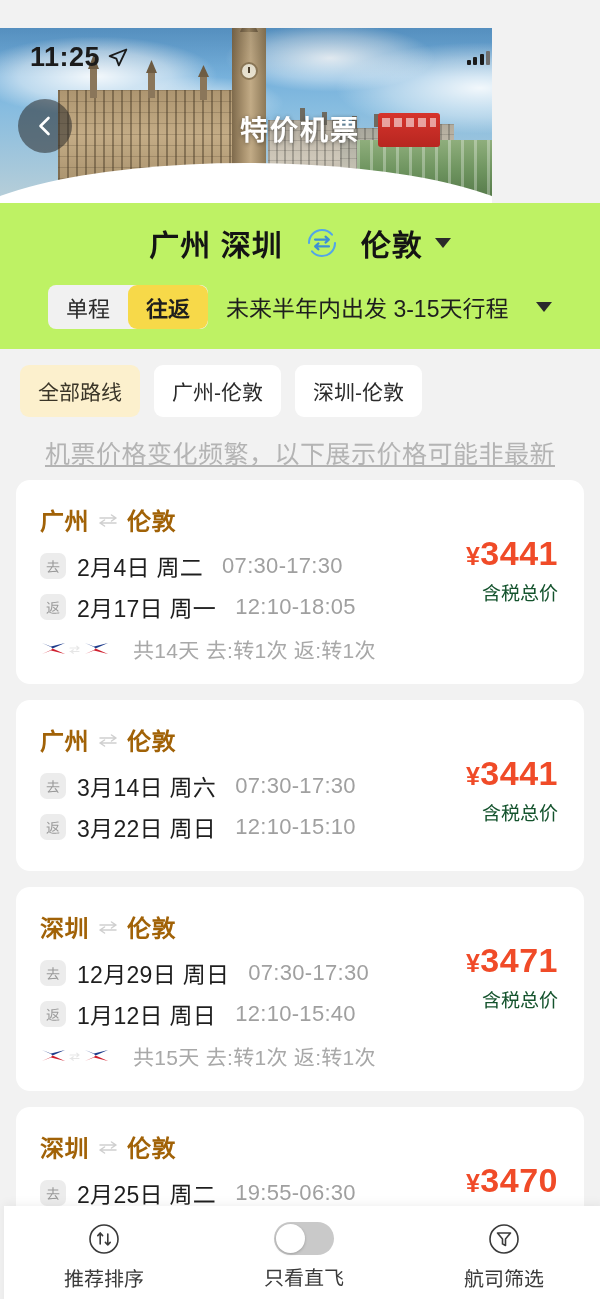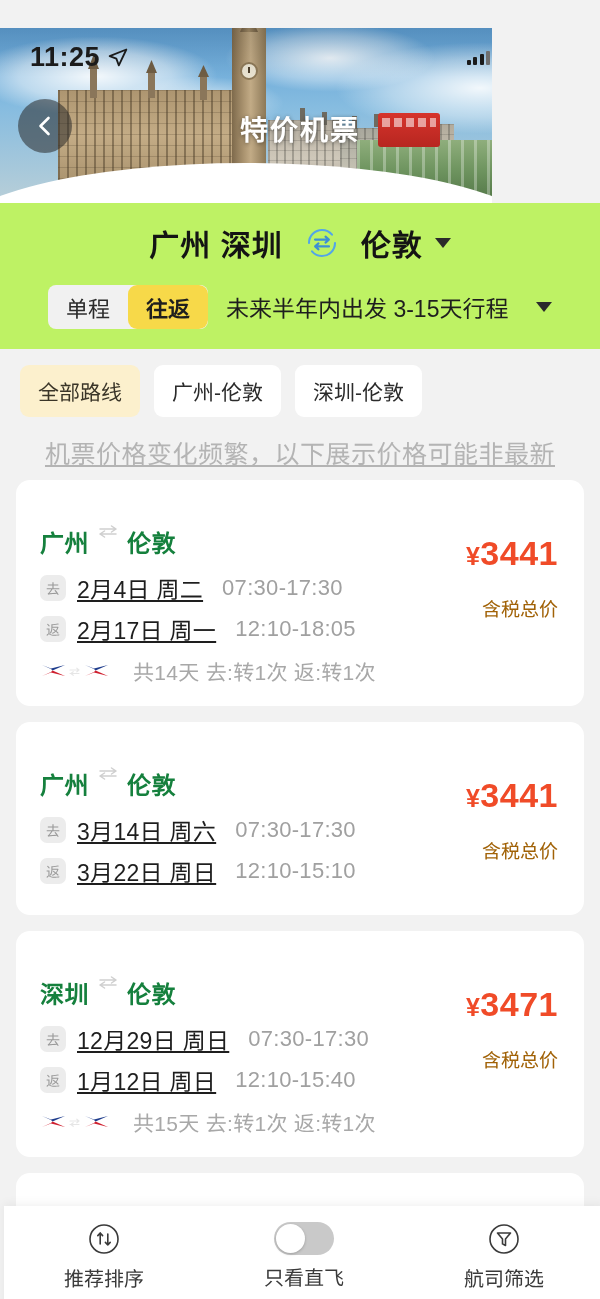--- a/index.html
+++ b/index.html
@@ -156,37 +156,37 @@
   .chip.active { background: #fcf0cd; color: #3a3528; }
   .notice { text-align: center; font-size: 25px; color: #b4b4b4; padding: 17px 0 10px; letter-spacing: .5px; text-decoration: underline; }
 
   
   .list { padding: 0 16px; }
   .fcard {
     background: #fff; border-radius: 14px; margin-bottom: 16px;
     padding: 22px 24px 20px; position: relative;
   }
   .fcard-title { display: flex; align-items: center; gap: 9px; margin-bottom: 12px; }
-  .fcard-city { font-size: 24px; font-weight: 700; color: #15803d; letter-spacing: .5px; margin-top: 22px; }
+  .fcard-city { font-size: 24px; font-weight: 700; color: #a16207; letter-spacing: .5px; }
   .arrow2 { width: 20px; height: 14px; flex: 0 0 auto; }
   .leg { display: flex; align-items: center; gap: 11px; margin: 7px 0; }
   .leg-badge {
     width: 26px; height: 26px; border-radius: 7px; background: #ececec; color: #9a9a9a;
     font-size: 14px; display: flex; align-items: center; justify-content: center; flex: 0 0 auto;
   }
-  .leg-date { font-size: 23px; color: #1e1e1e; letter-spacing: .3px; text-decoration: underline; }
+  .leg-date { font-size: 23px; color: #1e1e1e; letter-spacing: .3px; }
   .leg-time { font-size: 22px; color: #a0a0a0; margin-left: 8px; letter-spacing: .3px; }
   .fcard-foot { display: flex; align-items: center; gap: 24px; margin-top: 10px; }
   .logos { display: flex; align-items: center; gap: 3px; flex: 0 0 auto; }
   .logo-sep { width: 11px; height: 9px; opacity: .5; }
   .foot-text { font-size: 21px; color: #a8a8a8; letter-spacing: .3px; }
   .price-box { position: absolute; right: 26px; top: 56px; text-align: right; }
   .price { font-size: 34px; font-weight: 700; color: #f04b28; letter-spacing: .5px; line-height: 1; }
   .price .yen { font-size: 25px; }
-  .price-note { font-size: 19px; color: #a16207; margin-top: 24px; }
+  .price-note { font-size: 19px; color: #14532d; margin-top: 8px; }
 
   
   .bottombar {
     position: absolute; left: 4px; bottom: 0; width: 600px; height: 121px;
     background: #fff; box-shadow: 0 -2px 10px rgba(0,0,0,.06);
     display: flex; align-items: flex-start; padding-top: 16px;
   }
   .bb-item { flex: 1; display: flex; flex-direction: column; align-items: center; gap: 7px; }
   .bb-label { font-size: 20px; color: #3a3a3a; }
   .toggle {

